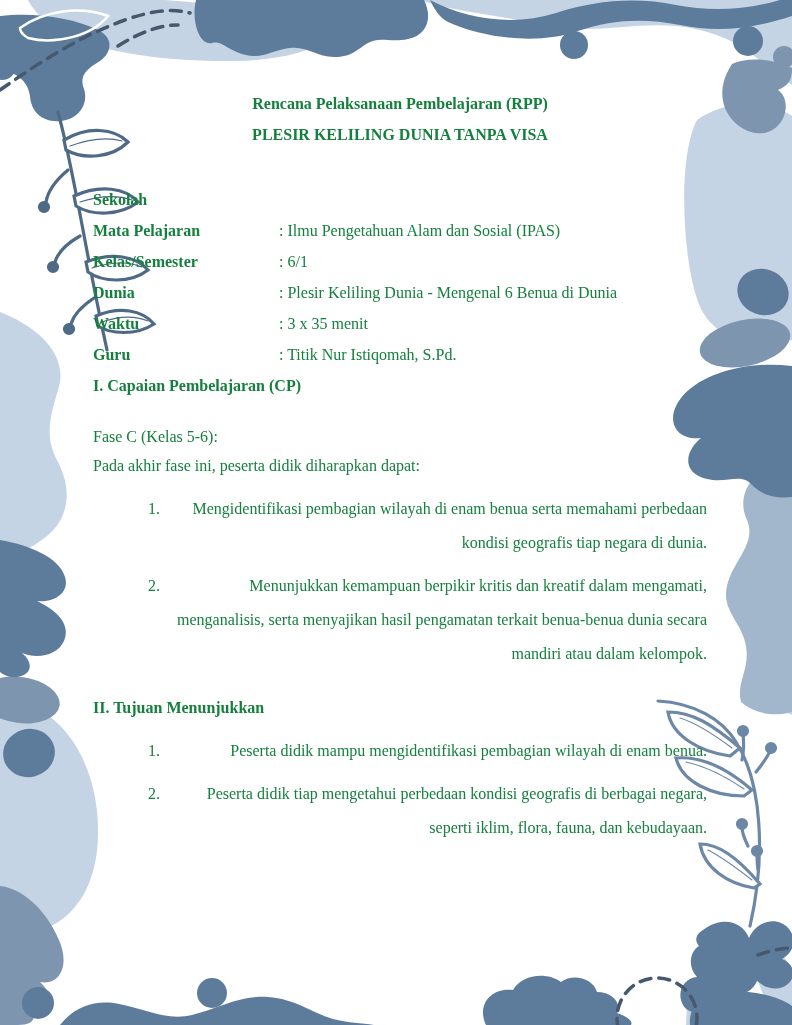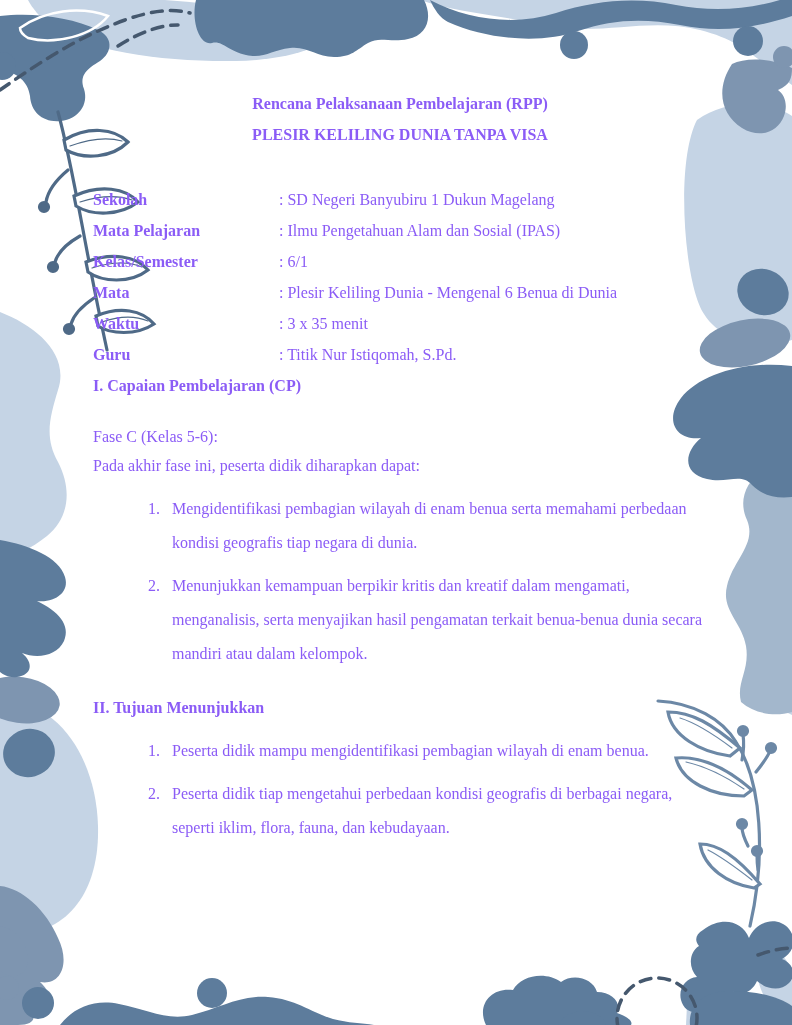--- a/index.html
+++ b/index.html
@@ -2,21 +2,21 @@
 <html><head>
 <meta charset="utf-8">
 <style>
   html,body{margin:0;padding:0;background:#ffffff;}
   .page{
     position:relative;
     width:792px;height:1025px;
     background:#ffffff;
     overflow:hidden;
     font-family:"Liberation Serif","DejaVu Serif",serif;
-    color:#8b5cf6;
+    color:#15803d;
   }
   .deco{position:absolute;inset:0;width:792px;height:1025px;z-index:0;}
   .content{
     position:absolute;left:93px;top:0;width:614px;z-index:2;
     font-size:16px;
   }
   .title-block{margin-top:88px;text-align:center;font-weight:bold;line-height:31px;}
   .title-line{white-space:nowrap;}
   .meta-table{margin-top:39px;}
   .meta-row{display:flex;line-height:22px;margin-bottom:9px;}
@@ -26,20 +26,21 @@
   .sec1-heading{}
   .sec1-sub{font-weight:normal;margin-top:29px;line-height:22px;}
   .sec1-intro{margin-top:7px;line-height:22px;}
   ol.num-list{margin:15px 0 0 0;padding-left:55px;list-style:none;counter-reset:li;}
   ol.num-list li{
     counter-increment:li;
     position:relative;
     line-height:34px;
     margin-bottom:9px;
     padding-left:24px;
+    text-align:right;
   }
   ol.num-list li::before{
     content:counter(li) ".";
     position:absolute;left:0;top:0;
   }
   .sec2-heading{margin-top:26px;}
   ol.sec2-list li{margin-bottom:9px;}
 </style>
 </head>
 <body>
@@ -139,32 +140,31 @@
   <div class="content">
 
     <div class="title-block">
       <div class="title-line">Rencana Pelaksanaan Pembelajaran (RPP)</div>
       <div class="title-line">PLESIR KELILING DUNIA TANPA VISA</div>
     </div>
 
     <div class="meta-table">
       <div class="meta-row">
         <div class="meta-label">Sekolah</div>
-        <div class="meta-value">: SD Negeri Banyubiru 1 Dukun Magelang</div>
       </div>
       <div class="meta-row">
         <div class="meta-label">Mata Pelajaran</div>
         <div class="meta-value">: Ilmu Pengetahuan Alam dan Sosial (IPAS)</div>
       </div>
       <div class="meta-row">
         <div class="meta-label">Kelas/Semester</div>
         <div class="meta-value">: 6/1</div>
       </div>
       <div class="meta-row">
-        <div class="meta-label">Mata</div>
+        <div class="meta-label">Dunia</div>
         <div class="meta-value">: Plesir Keliling Dunia - Mengenal 6 Benua di Dunia</div>
       </div>
       <div class="meta-row">
         <div class="meta-label">Waktu</div>
         <div class="meta-value">: 3 x 35 menit</div>
       </div>
       <div class="meta-row">
         <div class="meta-label">Guru</div>
         <div class="meta-value">: Titik Nur Istiqomah, S.Pd.</div>
       </div>

